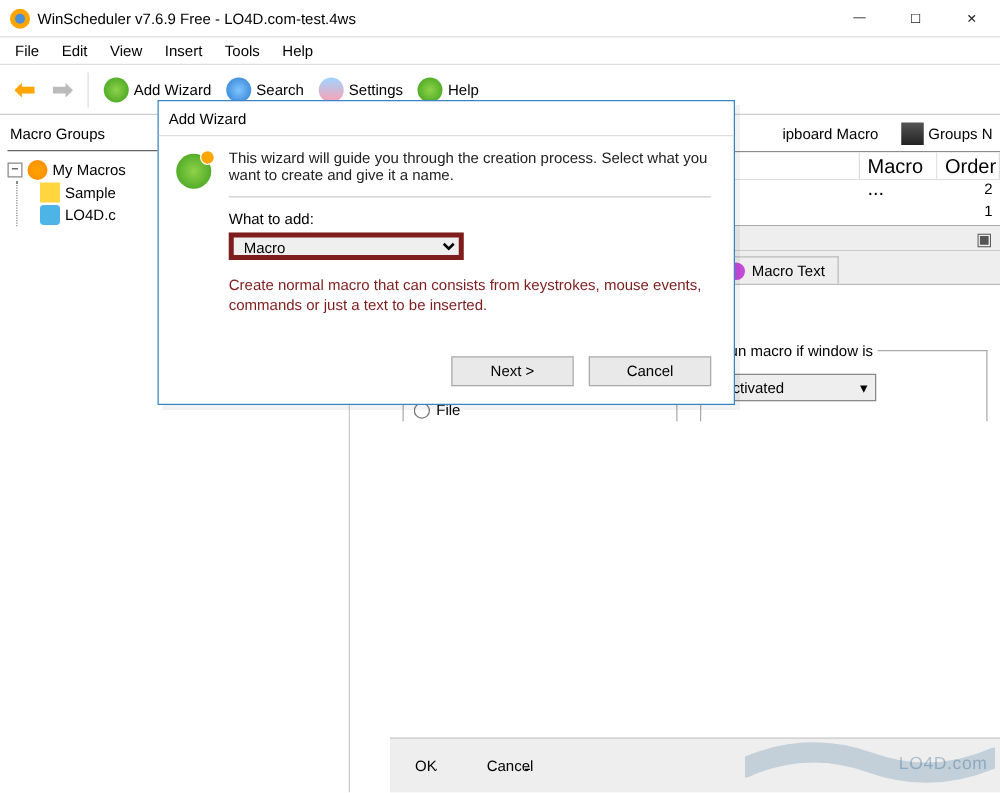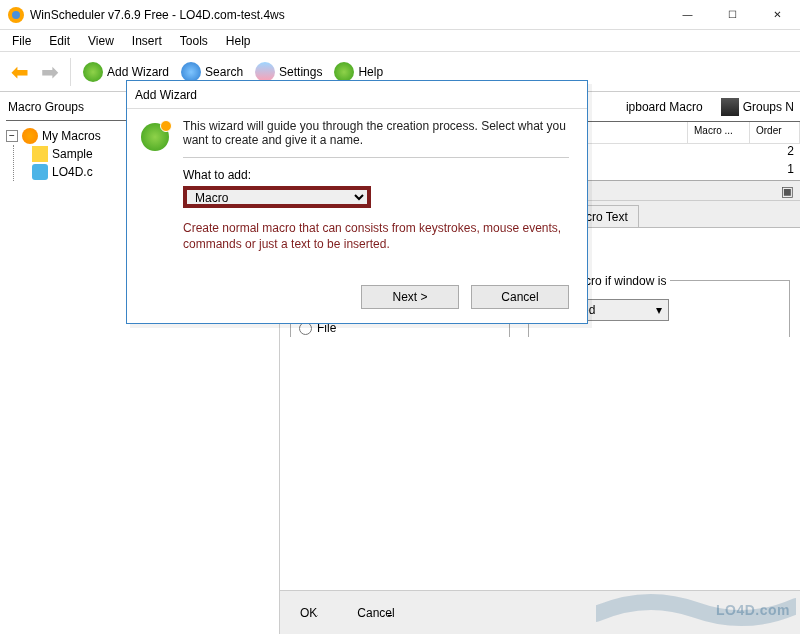--- a/index.html
+++ b/index.html
@@ -69,20 +69,21 @@
       display: flex; align-items: center;
       height: 28px; padding: 0 8px 0 2px;
       gap: 4px;
     }
     .tool-btn .ticon {
       width: 20px; height: 20px; border-radius: 50%;
     }
     .main-area {
       display: flex;
       height: calc(100% - 92px);
+      gap: 32px;
     }
     .left-panel {
       width: 280px;
       border-right: 1px solid #ccc;
       padding: 4px 0 0 6px;
     }
     .panel-header {
       font-size: 12px;
       padding: 4px 2px 6px 2px;
       border-bottom: 1px solid #666;
@@ -144,21 +145,21 @@
     .macro-table-hdr {
       display: flex;
       border-bottom: 1px solid #ddd;
       height: 22px; align-items: stretch;
       background: #fff;
     }
     .macro-table-hdr div {
       border-right: 1px solid #ddd;
       padding: 3px 6px;
       background: #fff;
-      font-size: 10px;
+      font-size: 16px;
     }
     .macro-table-body { flex-shrink: 0; }
     .macro-table-body .row { display: flex; height: 18px; }
     .macro-table-body .row div { padding: 0 6px; text-align: right; }
     .bottom-panel {
       margin-top: auto;
       border-top: 1px solid #aaa;
       background: #f4f4f4;
       flex: 1;
       display: flex;
@@ -269,21 +270,21 @@
       gap: 40px;
       border-top: 1px solid #ccc;
       justify-content: flex-start;
     }
     .bottom-buttons span { text-decoration: underline; font-size:12px; text-underline-offset: -2px; }
     .watermark {
       position: absolute;
       right: 10px; bottom: 16px;
       color: rgba(0,70,120,0.28);
       font-size: 14px;
-      font-weight: bold;
+      font-weight: normal;
       letter-spacing: 0.5px;
       pointer-events:none;
     }
     .watermark-wave{
       position:absolute;
       right:4px; bottom:6px;
       width:200px; height:44px;
       pointer-events:none;
     }
     

